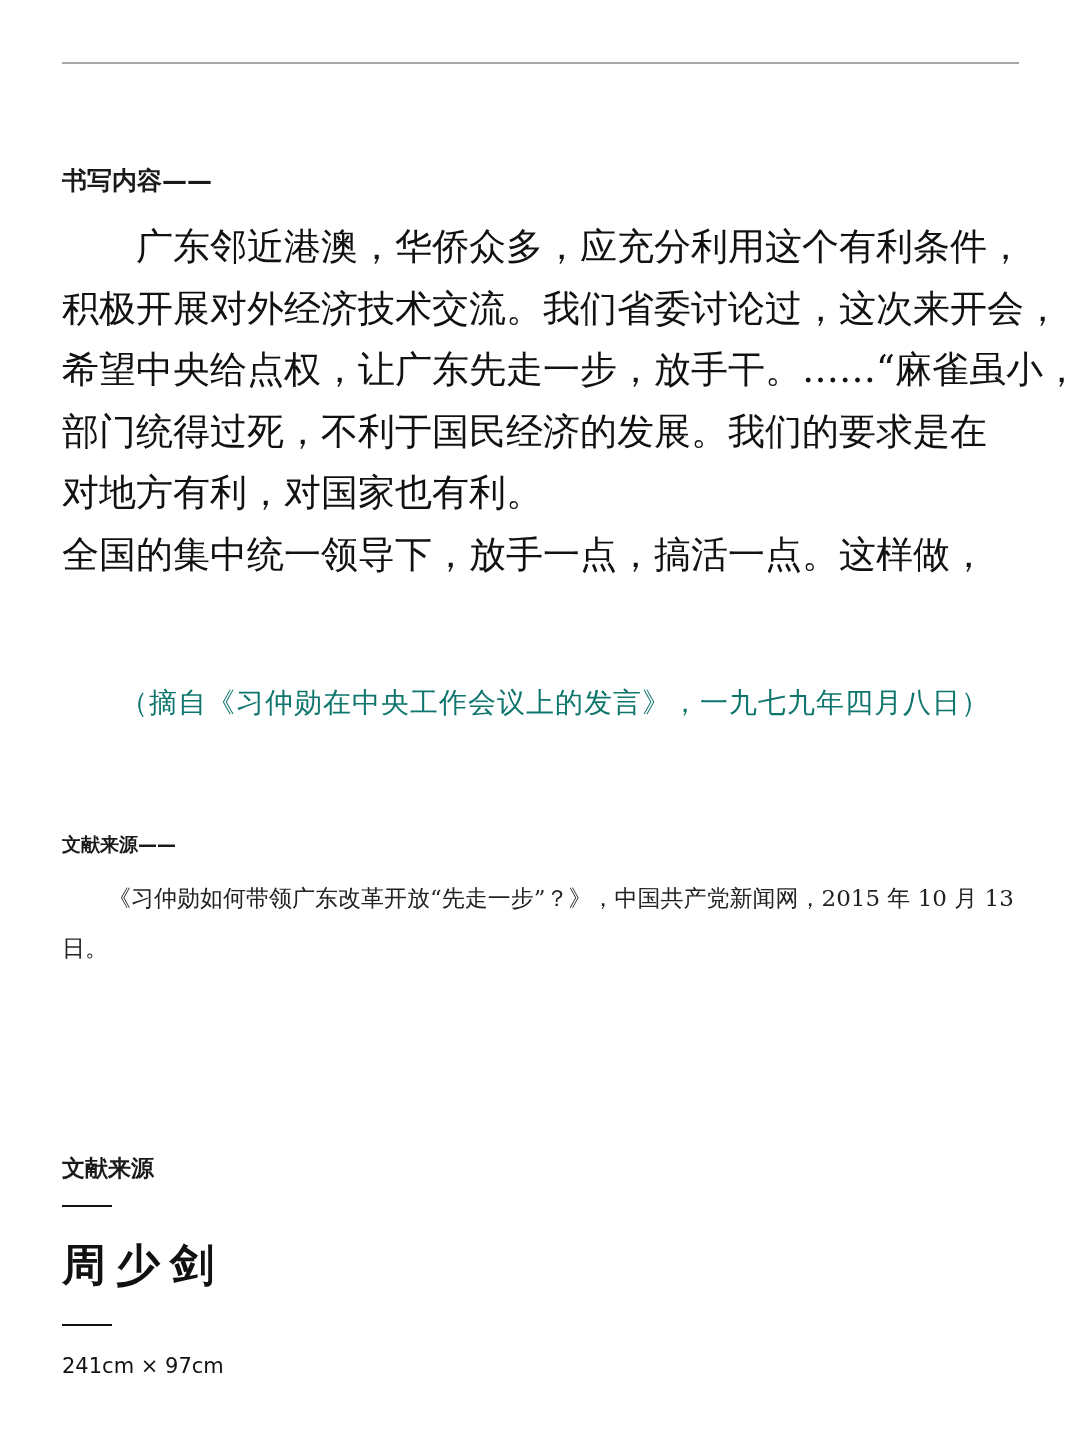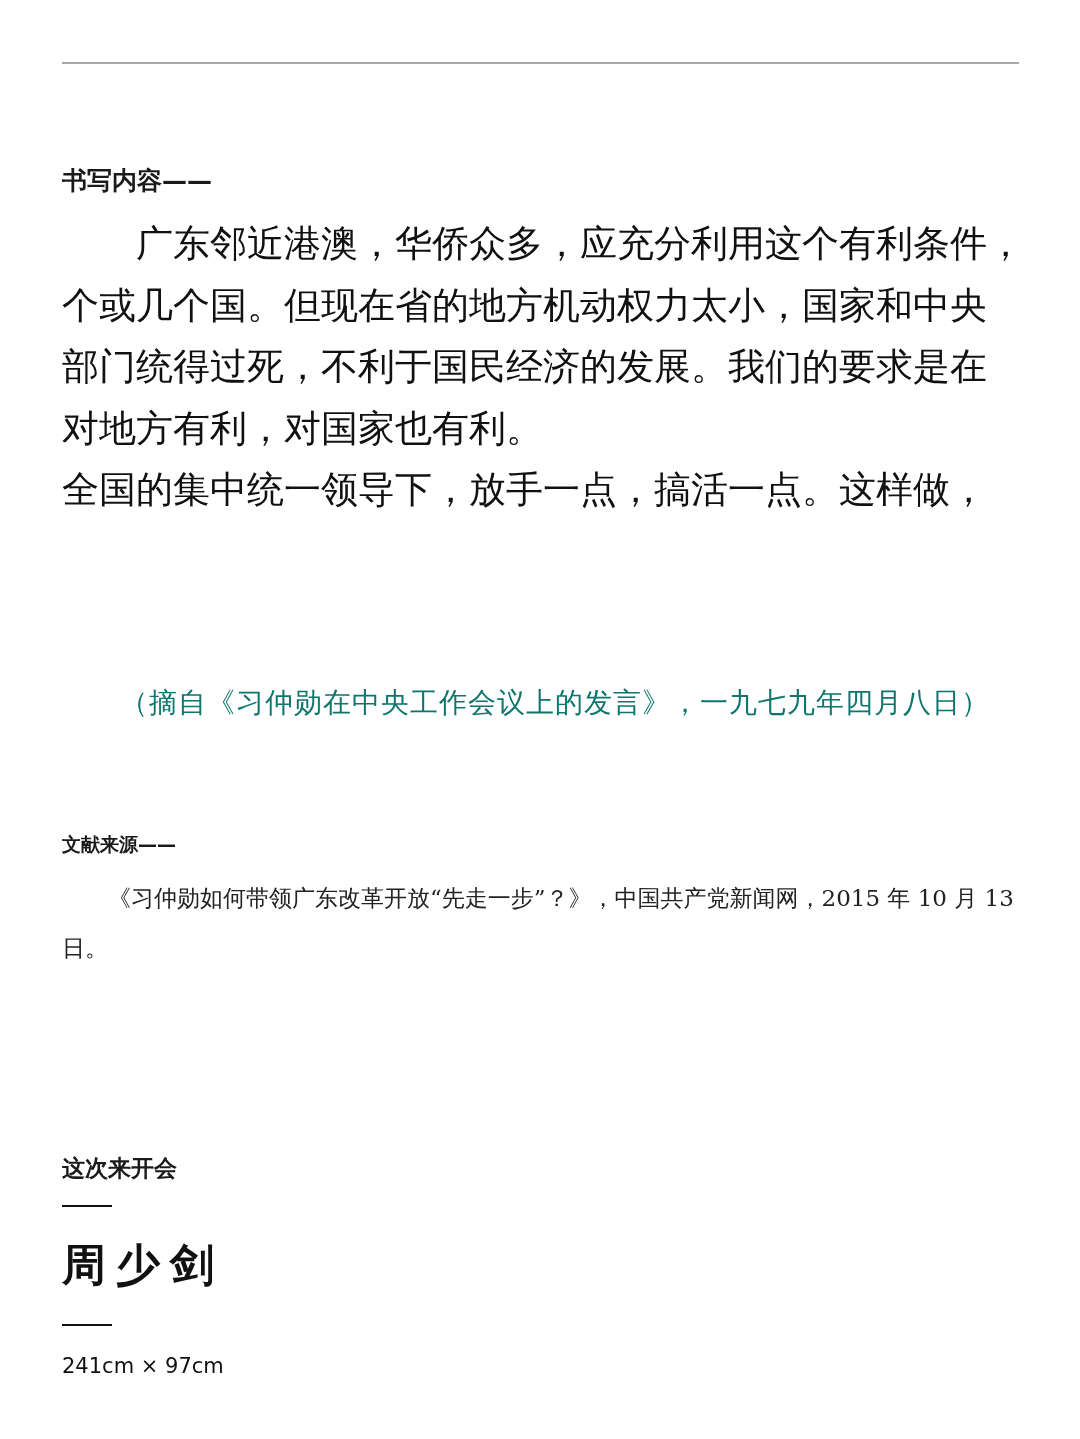--- a/index.html
+++ b/index.html
@@ -5,51 +5,52 @@
     html, body { margin: 0; padding: 0; background: #ffffff; }
     body { width: 1080px; height: 1439px; position: relative; overflow: hidden; color: #111; }
     .top-rule { position: absolute; left: 62px; top: 62px; width: 957px; height: 2px; background: #a8a8a8; }
     .sans { font-family: "DejaVu Sans", "Liberation Sans", sans-serif; }
     .serif { font-family: "DejaVu Serif", "Liberation Serif", serif; }
     .section-label { position: absolute; left: 62px; font-weight: bold; color: #1a1a1a; }
     .lbl-content { top: 164px; font-size: 25px; }
     .lbl-source { top: 832px; font-size: 19px; }
     .lbl-author { top: 1153px; font-size: 23px; }
     .body-text { position: absolute; left: 62px; width: 960px; top: 216px; font-size: 37px; line-height: 61.5px; color: #111; }
-    .body-line { white-space: nowrap; display: block; font-family: Liberation Mono, monospace; }
+    .body-line { white-space: nowrap; display: block; }
     .citation { position: absolute; left: 120px; top: 684px; font-size: 28px; letter-spacing: 1px; color: #0f766e; white-space: nowrap; }
     .source-text { position: absolute; left: 62px; width: 960px; top: 873px; font-size: 23px; line-height: 50px; color: #222; }
     .short-rule { position: absolute; left: 62px; width: 50px; height: 2px; background: #111; }
     .rule-1 { top: 1205px; }
     .rule-2 { top: 1324px; }
     .author-name { position: absolute; left: 62px; top: 1236px; font-size: 44px; font-weight: bold; letter-spacing: 10px; color: #111; }
     .dimensions { position: absolute; left: 62px; top: 1354px; font-size: 21px; color: #111; }
   </style>
 </head>
 <body>
 
 <div class="top-rule"></div>
 
 <div class="section-label lbl-content sans">书写内容——</div>
 
 <div class="body-text serif">
   <span class="body-line">　　广东邻近港澳，华侨众多，应充分利用这个有利条件，</span>
-  <span class="body-line">个或几个国。但现在省的地方机动权力太小，国家和中央</span>
+  <span class="body-line">积极开展对外经济技术交流。我们省委讨论过，这次来开会，</span>
+  <span class="body-line">希望中央给点权，让广东先走一步，放手干。……“麻雀虽小，</span>
   <span class="body-line">部门统得过死，不利于国民经济的发展。我们的要求是在</span>
   <span class="body-line">对地方有利，对国家也有利。</span>
   <span class="body-line">全国的集中统一领导下，放手一点，搞活一点。这样做，</span>
 </div>
 
 <div class="citation serif">（摘自《习仲勋在中央工作会议上的发言》，一九七九年四月八日）</div>
 
 <div class="section-label lbl-source sans">文献来源——</div>
 
 <div class="source-text serif">　　《习仲勋如何带领广东改革开放“先走一步”？》，中国共产党新闻网，2015 年 10 月 13 日。</div>
 
-<div class="section-label lbl-author sans">这次来开会</div>
+<div class="section-label lbl-author sans">文献来源</div>
 
 <div class="short-rule rule-1"></div>
 
 <div class="author-name serif">周少剑</div>
 
 <div class="short-rule rule-2"></div>
 
 <div class="dimensions sans">241cm × 97cm</div>
 
 </body></html>

